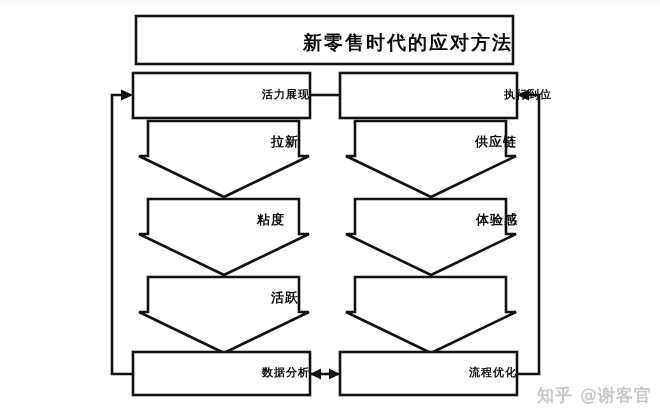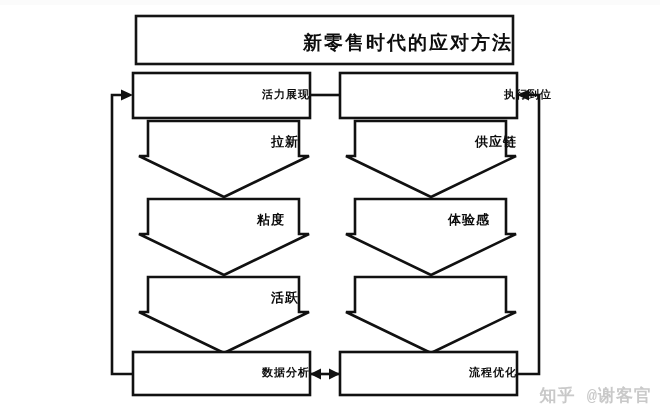--- a/index.html
+++ b/index.html
@@ -67,21 +67,20 @@
   }
   .watermark {
     position: absolute;
     right: 8px;
     bottom: 7px;
     color: #c9c9c9;
     font-size: 17px;
     font-weight: bold;
     letter-spacing: 1px;
     white-space: nowrap;
-    font-family: Liberation Mono, monospace;
   }
   .top-edge {
     position: absolute;
     left: 0;
     top: 0;
     width: 660px;
     height: 5px;
     background: #fbfbfb;
   }
 </style>
@@ -125,18 +124,18 @@
   <div class="node-label title-label" style="left:136px; top:30px; width:377px;">新零售时代的应对方法</div>
 
   <div class="node-label box-label" style="left:133px; top:87px; width:177px;">活力展现</div>
   <div class="node-label chev-label" style="left:148px; top:133px; width:151px;">拉新</div>
   <div class="node-label chev-label" style="left:148px; top:211px; width:137px;">粘度</div>
   <div class="node-label chev-label" style="left:148px; top:289px; width:151px;">活跃</div>
   <div class="node-label box-label" style="left:133px; top:365px; width:177px;">数据分析</div>
 
   <div class="node-label box-label" style="left:340px; top:87px; width:212px;">执行到位</div>
   <div class="node-label chev-label" style="left:355px; top:133px; width:162px;">供应链</div>
-  <div class="node-label chev-label" style="left:355px; top:211px; width:135px;">体验感</div>
+  <div class="node-label chev-label" style="left:355px; top:211px; width:135px;padding-left:28px;">体验感</div>
   <div class="node-label box-label" style="left:340px; top:365px; width:177px;">流程优化</div>
 
   <div class="watermark">知乎 @谢客官</div>
 
 </div>
 
 </body></html>

